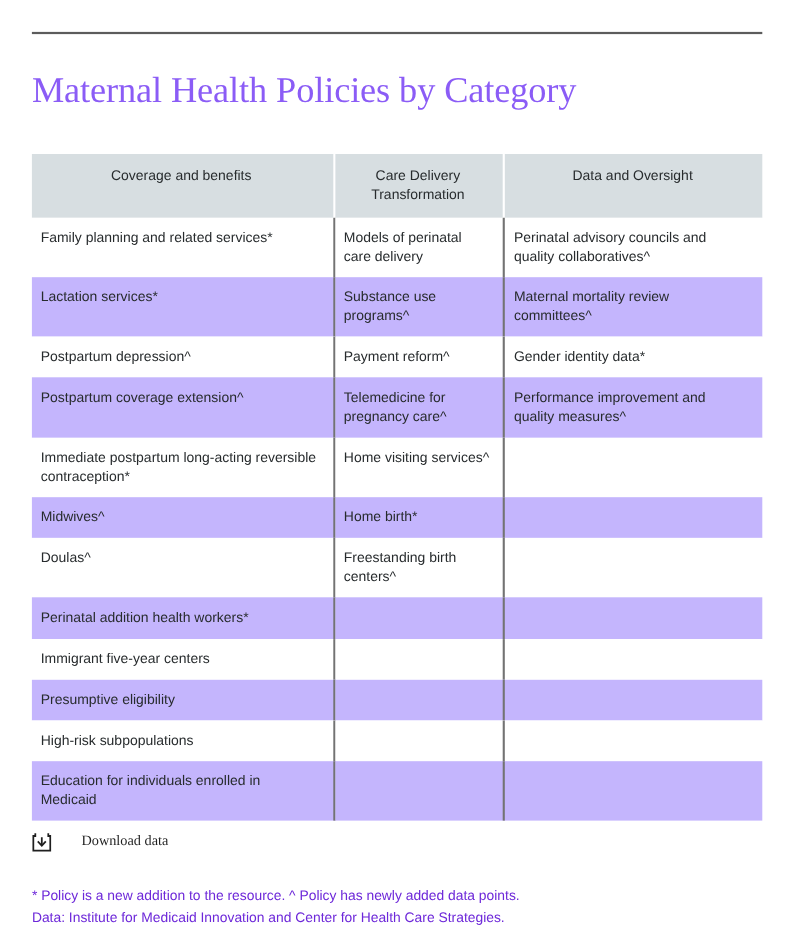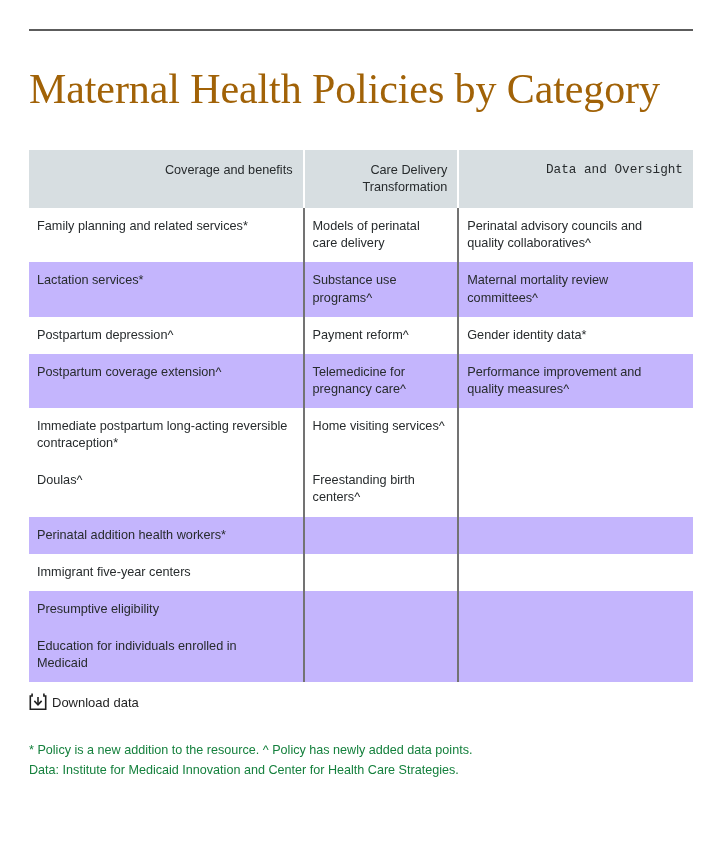--- a/index.html
+++ b/index.html
@@ -24,93 +24,93 @@
 
   .rule {
     height: 2px;
     background: #5c5c5c;
     margin: 0 32px 0 29px;
   }
   .rule-top { margin-top: 29px; }
 
   .title {
     font-family: "Liberation Serif", serif;
-    font-size: 42px;
+    font-size: 33px;
     font-weight: 400;
     line-height: 1.15;
-    color: #a16207;
+    color: #8b5cf6;
     margin: 34px 29px 0 29px;
     letter-spacing: -0.1px;
   }
 
   .table-wrap {
     margin: 37px 32px 0 29px;
   }
   table.policy-table {
     width: 100%;
     border-collapse: separate;
     border-spacing: 0;
     table-layout: fixed;
   }
   table.policy-table col.c1 { width: 41.5%; }
   table.policy-table col.c2 { width: 23.3%; }
   table.policy-table col.c3 { width: 35.2%; }
 
   table.policy-table th {
     background: #d7dee1;
-    text-align: right;
+    text-align: center;
     font-weight: 400;
     font-size: 12.7px;
     line-height: 1.33;
     color: #272b2d;
     padding: 12px 10px 12px 8px;
     vertical-align: top;
     border-right: 2px solid #ffffff;
   }
-  table.policy-table th:last-child { border-right: 0; font-family: Liberation Mono, monospace; }
+  table.policy-table th:last-child { border-right: 0; }
 
   table.policy-table td {
     font-size: 12.7px;
     line-height: 1.35;
     color: #272b2d;
     padding: 10px 12px 10px 8px;
     vertical-align: top;
     border-right: 2px solid #737373;
     background: transparent;
   }
   table.policy-table td:last-child { border-right: 0; margin-left: 48px; }
 
   table.policy-table tbody tr.stripe td { background: #c4b5fd; }
   table.policy-table tbody tr.plain td { background: #ffffff; }
 
   .download {
     display: flex;
-    align-items: center;
     margin: 11px 0 0 29px;
-    gap: 5px;
+    gap: 27px;
     width: max-content;
     cursor: pointer;
+    font-family: Liberation Serif, serif;
   }
   .download .dl-icon {
     width: 18px;
     height: 18px;
     display: block;
     flex: 0 0 auto;
   }
   .download .dl-label {
     font-size: 13px;
     color: #1f1f1f;
     line-height: 1;
   }
 
   .notes {
     margin: 30px 32px 0 29px;
     font-size: 12.6px;
     line-height: 1.55;
-    color: #15803d;
+    color: #6d28d9;
   }
   .notes div { white-space: nowrap; }
 </style>
 </head>
 <body>
 
 <div class="page">
 
   <div class="rule rule-top"></div>
 
@@ -149,37 +149,47 @@
           <tr class="stripe">
             <td>Postpartum coverage extension^</td>
             <td>Telemedicine for pregnancy care^</td>
             <td>Performance improvement and quality measures^</td>
           </tr>
           <tr class="plain">
             <td>Immediate postpartum long-acting reversible contraception*</td>
             <td>Home visiting services^</td>
             <td></td>
           </tr>
+          <tr class="stripe">
+            <td>Midwives^</td>
+            <td>Home birth*</td>
+            <td></td>
+          </tr>
           <tr class="plain">
             <td>Doulas^</td>
             <td>Freestanding birth centers^</td>
             <td></td>
           </tr>
           <tr class="stripe">
             <td>Perinatal addition health workers*</td>
             <td></td>
             <td></td>
           </tr>
           <tr class="plain">
             <td>Immigrant five-year centers</td>
             <td></td>
             <td></td>
           </tr>
           <tr class="stripe">
             <td>Presumptive eligibility</td>
+            <td></td>
+            <td></td>
+          </tr>
+          <tr class="plain">
+            <td>High-risk subpopulations</td>
             <td></td>
             <td></td>
           </tr>
           <tr class="stripe">
             <td>Education for individuals enrolled in Medicaid</td>
             <td></td>
             <td></td>
           </tr>
         </tbody>
     </table>

